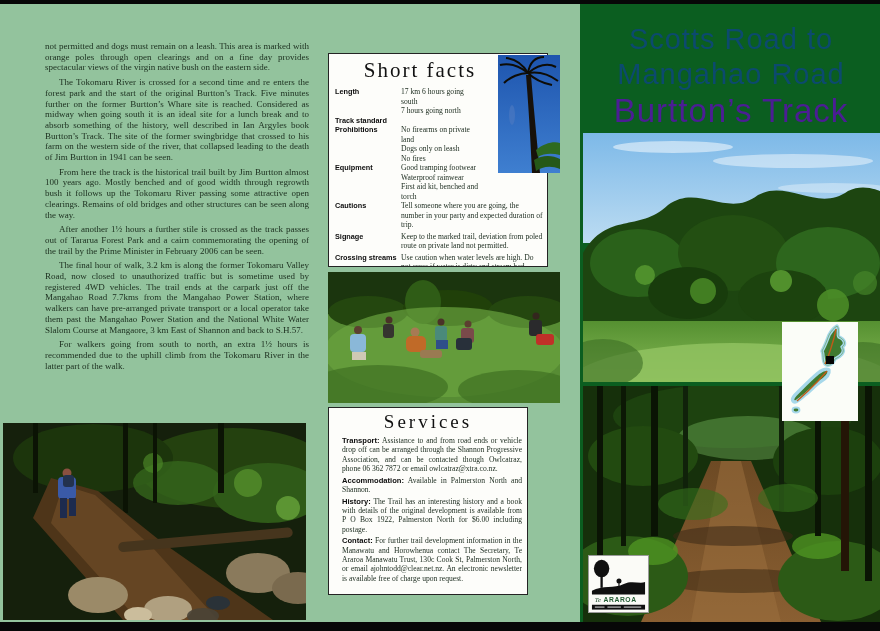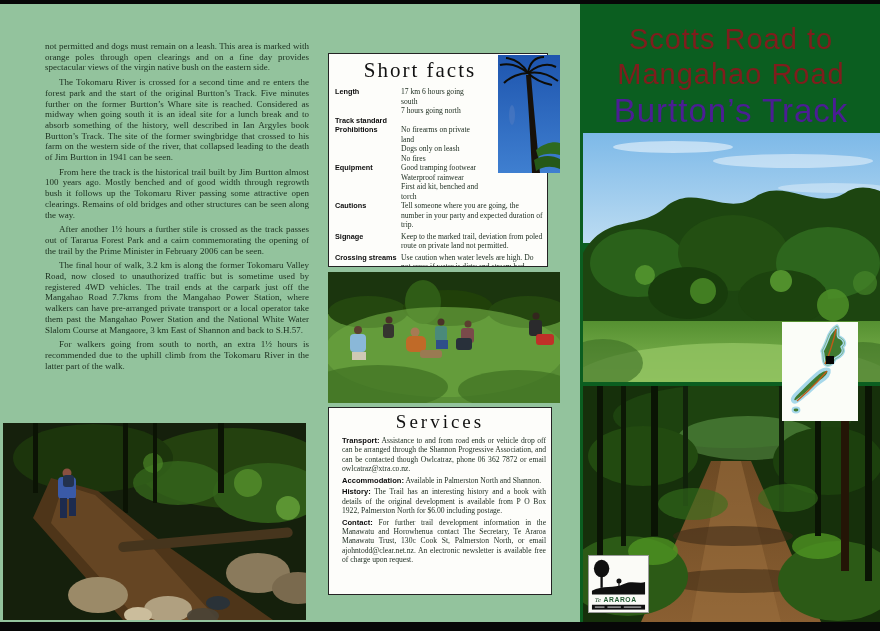--- a/index.html
+++ b/index.html
@@ -10,21 +10,21 @@
     font-family:"Liberation Serif", serif;
   }
   .strip { position:absolute; left:0; width:880px; background:#070707; }
   #strip-top { top:0; height:4px; }
   #strip-bottom { top:622px; height:9px; }
 
   
   #panel-right { position:absolute; left:580px; top:0; width:300px; height:631px; background:#0b5e20; }
   #cover-title { position:absolute; left:582px; top:22px; width:298px; text-align:center;
     font-family:"Liberation Sans", sans-serif; letter-spacing:1px; }
-  #cover-title .black-line { font-size:29px; line-height:35px; color:#7f1d1d; font-weight:400; }
+  #cover-title .black-line { font-size:29px; line-height:35px; color:#0c4a6e; font-weight:400; }
   #cover-title .white-line { font-size:33px; line-height:38px; color:#4c1d95; font-weight:400; }
 
   .photo { position:absolute; overflow:hidden; }
   #photo-bush { left:583px; top:133px; width:297px; height:249px; }
   #photo-road { left:583px; top:386px; width:297px; height:236px; }
   #photo-hiker { left:3px; top:423px; width:303px; height:197px; }
   #photo-group { left:328px; top:272px; width:232px; height:131px; }
   #photo-palm { left:498px; top:55px; width:62px; height:118px; z-index:3; }
   .photo svg { display:block; width:100%; height:100%; }
 
@@ -45,21 +45,21 @@
   .white-box { position:absolute; background:#fdfdfa; border:1px solid #242424; }
   #short-facts { left:328px; top:53px; width:220px; height:214px; padding:3px 4px 0 6px; overflow:hidden; }
   #short-facts h2 { font-family:"Liberation Serif", serif; font-weight:400; font-size:21px;
     letter-spacing:2px; text-align:center; color:#111; margin:1px 38px 4px 0; }
   .sf-row { display:flex; align-items:flex-start; font-size:7.6px; line-height:9.5px; color:#19291c; }
   .sf-row .sf-label { flex:0 0 66px; font-family:"Liberation Sans", sans-serif; font-weight:bold; font-size:7.3px; color:#0d0d0d; }
   .sf-row .sf-value { flex:1; }
   .sf-row.narrow .sf-value { padding-right:62px; }
   .sf-row.gap { margin-top:2px; }
 
-  #services { left:328px; top:407px; width:224px; height:188px; padding:2px 5px 0 5px; overflow:hidden; }
+  #services { left:328px; top:407px; width:200px; height:188px; padding:2px 5px 0 5px; overflow:hidden; }
   #services h2 { font-family:"Liberation Serif", serif; font-weight:400; font-size:19px;
     letter-spacing:3px; text-align:center; color:#111; margin:1px 0 3px 0; }
   .sv-item { font-size:7.6px; line-height:9.3px; text-align:justify; color:#19291c; margin-bottom:2.5px;margin-left:8px; }
   .sv-item .sv-label { font-family:"Liberation Sans", sans-serif; font-weight:bold; font-size:7.6px; color:#0d0d0d; }
 </style>
 </head>
 <body>
 
 <div id="page">
 

